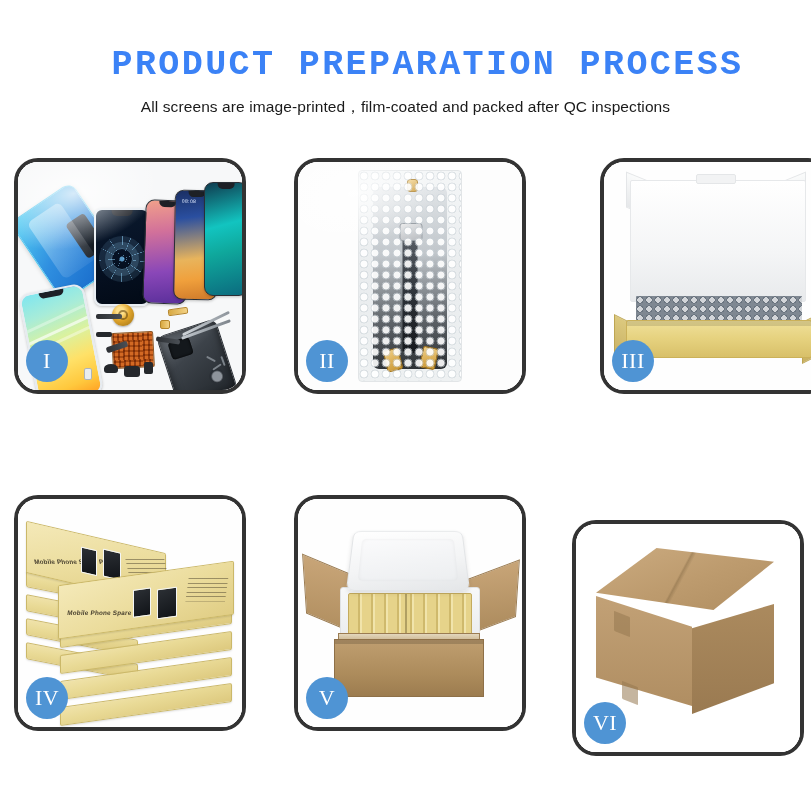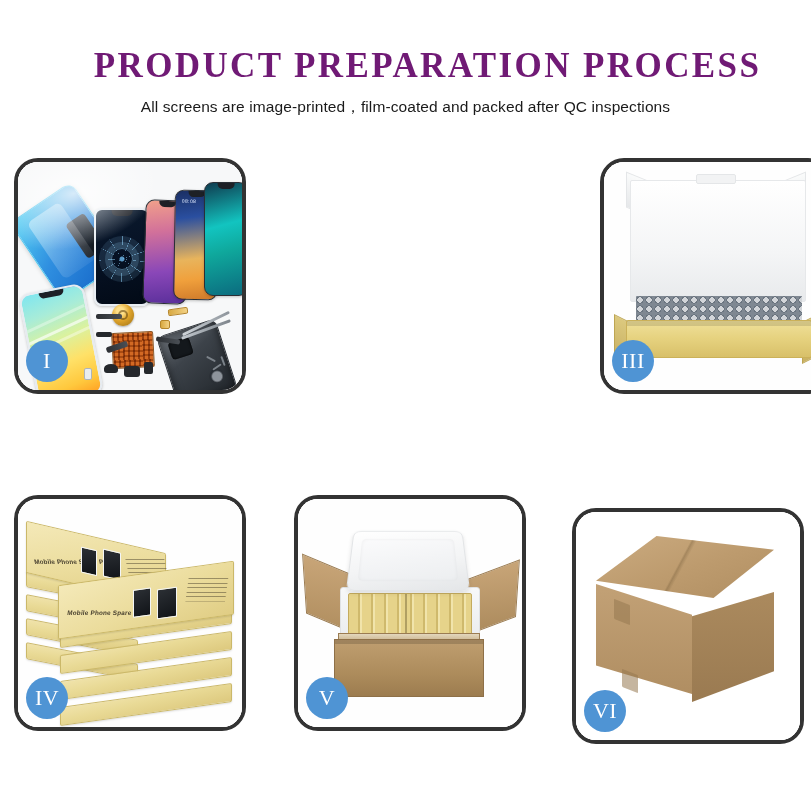--- a/index.html
+++ b/index.html
@@ -12,24 +12,24 @@
   }
   .page { position: relative; width: 811px; height: 811px; background: #fff; }
 
   
   .header { position: absolute; left: 0; top: 0; width: 811px; text-align: center; }
   .title {
     margin-top: 46px;
     font-size: 35px;
     font-weight: 700;
     letter-spacing: 2.4px;
-    color: #701a75;
+    color: #3b82f6;
     line-height: 1.12;
     white-space: nowrap;
-    font-family: Liberation Serif, serif;
+    font-family: Liberation Mono, monospace;
     margin-left: 44px;
   }
   .subtitle {
     margin-top: 12px;
     font-size: 15.5px;
     font-weight: 400;
     color: #1a1a1a;
     letter-spacing: .1px;
     white-space: nowrap;
   }
@@ -568,20 +568,36 @@
           <i style="left:6px; top:10px; transform:rotate(-34deg);"></i>
           <i style="left:12px; top:4px; transform:rotate(70deg);"></i>
         </div>
 
         <div class="glare"></div>
       </div>
       <div class="badge">I</div>
       <span class="vis-hidden">Mobile phone LCD screens, glass panels and spare parts laid out</span>
     </div>
 
+    <div class="panel p2" style="left:294px; top:158px;">
+      <div class="stage">
+        <div class="bg"></div>
+        <div class="bubblepack">
+          <div class="inner-part"></div>
+          <div class="flexcable"></div>
+          <div class="gold-con c1"></div>
+          <div class="gold-con c2"></div>
+          <div class="gold-con c3"></div>
+          <div class="bubbles"></div>
+        </div>
+        <div class="glare"></div>
+      </div>
+      <div class="badge">II</div>
+      <span class="vis-hidden">Screen assembly sealed in bubble wrap</span>
+    </div>
 
     <div class="panel p3" style="left:600px; top:158px;">
       <div class="stage">
         <div class="bg"></div>
         <div class="box3-lidL"></div>
         <div class="box3-lidR"></div>
         <div class="box3-back"></div>
         <div class="box3-tab"></div>
         <div class="box3-bubble"></div>
         <div class="box3-sideL"></div>
@@ -636,21 +652,21 @@
         <div class="foam-tray"></div>
         <div class="goldrow"></div>
         <div class="foam-lid"></div>
         <div class="carton-inner-lip"></div>
         <div class="carton-front"></div>
       </div>
       <div class="badge">V</div>
       <span class="vis-hidden">Boxes loaded into foam-lined shipping carton</span>
     </div>
 
-    <div class="panel p6" style="left:572px; top:508px;">
+    <div class="panel p6" style="left:572px; top:520px;">
       <div class="stage">
         <div class="bg"></div>
         <div class="c6-top"></div>
         <div class="c6-left"></div>
         <div class="c6-right"></div>
         <div class="c6-tape" style="left:38px; top:90px; width:16px; height:20px; transform:skewY(22deg);"></div>
         <div class="c6-tape" style="left:46px; top:160px; width:16px; height:18px; transform:skewY(22deg);"></div>
       </div>
       <div class="badge">VI</div>
       <span class="vis-hidden">Sealed brown shipping carton ready to ship</span>

